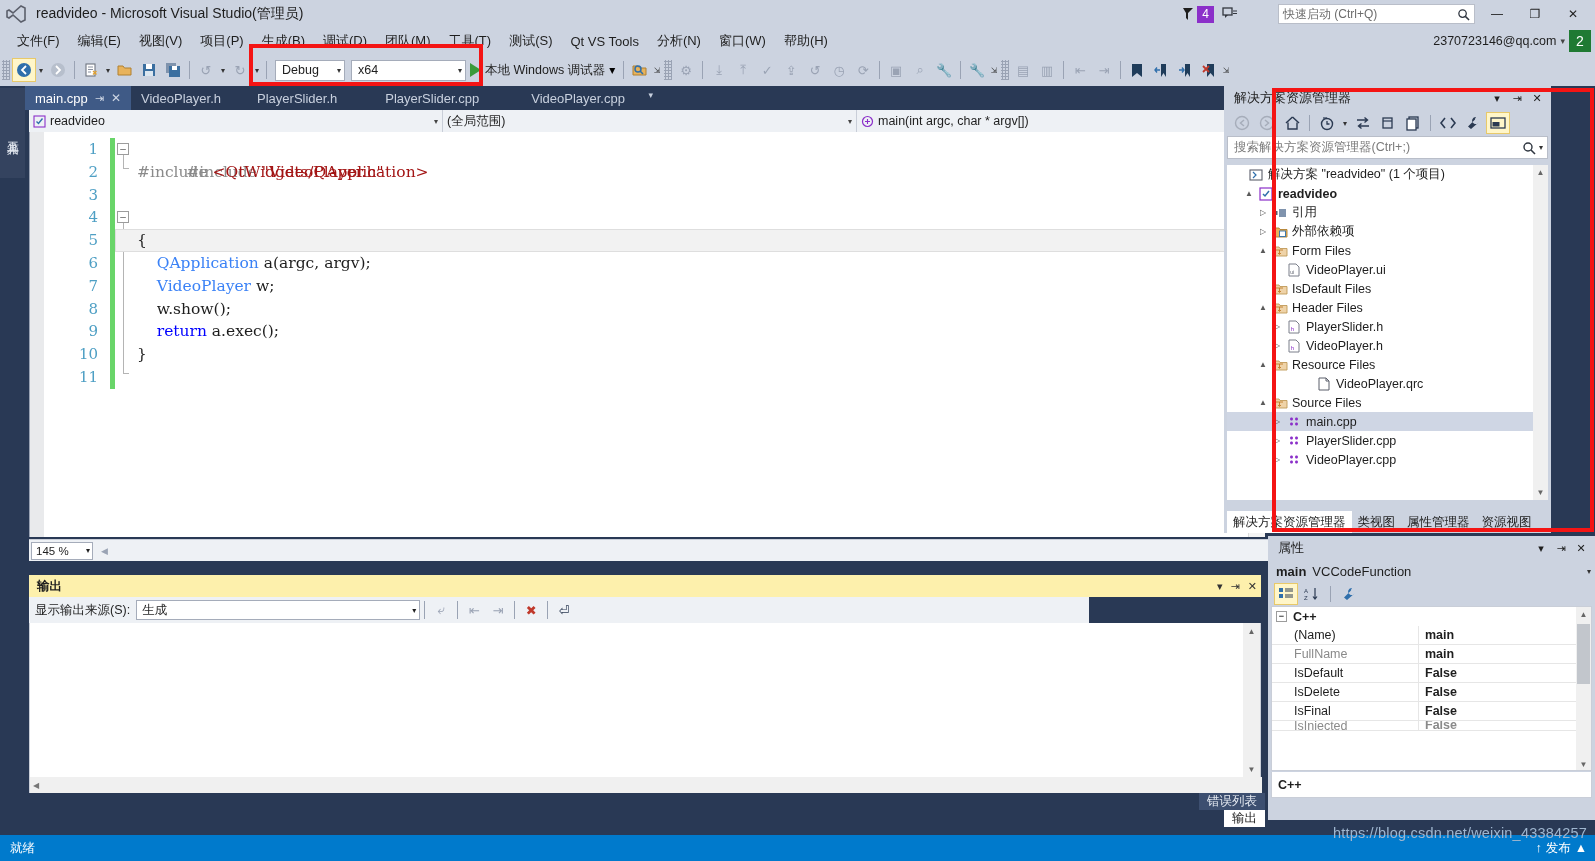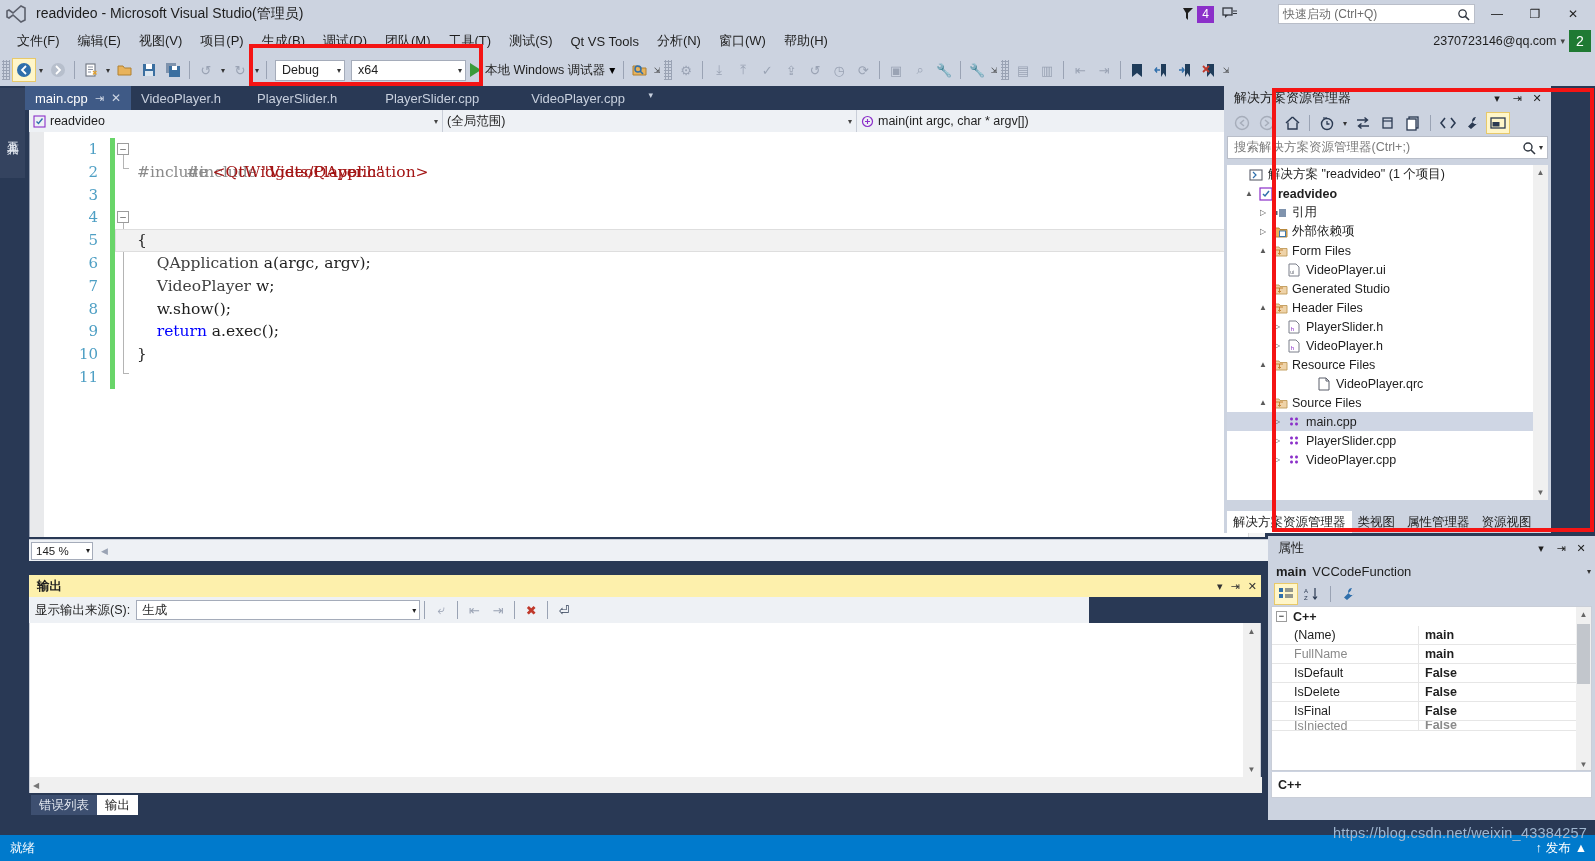--- a/index.html
+++ b/index.html
@@ -158,21 +158,21 @@
   .codearea { flex:1; position:relative; padding-top:6px; background:#fff; }
   .cline {
     height:22.8px; line-height:22.8px; white-space:pre;
     font-family:"DejaVu Serif","Liberation Serif",serif; font-size:15.5px; color:#1e1e1e;
     position:relative; padding-left:22px;
   }
   .cline.current { background:#f2f2f2; box-shadow: inset 0 0 0 1px #dedede; }
   .tok-pre { color:#8a8a8a; }
   .tok-str { color:#a31515; }
   .tok-kw  { color:#0000ff; }
-  .tok-type{ color:#404040; }
+  .tok-type{ color:#3b82f6; }
   .tok-id  { color:#1e1e1e; }
   .fold {
     position:absolute; left:2px; top:5px; width:12px; height:12px;
     border:1px solid #9c9c9c; color:#555; font-size:9px; line-height:10px; text-align:center;
     background:#fff;
   }
   .vline { position:absolute; left:8px; width:1px; background:#b4b4b4; }
   .vtick { position:absolute; left:8px; width:6px; height:1px; background:#b4b4b4; }
 
   .editor-scroll {
@@ -224,21 +224,21 @@
   }
   .out-hscroll {
     position:absolute; left:0; bottom:0; width:1232px; height:17px; background:#f0f0f0;
     display:flex; align-items:center;
   }
   .out-vscroll {
     position:absolute; right:0; top:0; width:17px; height:155px; background:#f0f0f0;
   }
   .bottom-tabs {
     position:absolute; left:25px; top:793px; width:1240px; height:22px;
-    background:#293955; display:flex; align-items:flex-end; padding-left:6px;
+    background:#293955; display:flex; align-items:flex-end; padding-left:6px;flex-direction:column;
   }
   .btab {
     height:20px; padding:0 8px; display:flex; align-items:center;
     font-size:12.5px; color:#e3e8f0; background:#3d4f70;
   }
   .btab.active { background:#ffffff; color:#1e1e1e; }
 
   
   .sol-panel {
     position:absolute; left:1224px; top:86px; width:327px; height:447px; background:#ccd3e0;
@@ -869,21 +869,21 @@
         <span class="tlabel">VideoPlayer.ui</span>
       </div>
 
       <div class="tree-row" style="padding-left:44px;">
         <span class="ticon">
           <svg width="15" height="13" viewBox="0 0 15 13">
               <path d="M1 3 h5 l1 1.5 H14 V12 H1 Z" fill="#efd3a8" stroke="#c09a58" stroke-width="0.9"></path>
               <path d="M3 6 h7 M6.5 6 v4 M5 9 l1.5 1.5 L8 9" stroke="#c07a28" stroke-width="0.9" fill="none"></path>
             </svg>
         </span>
-        <span class="tlabel">Generated Studio</span>
+        <span class="tlabel">IsDefault Files</span>
       </div>
 
       <div class="tree-row" style="padding-left:28px;">
         <span class="tw">▲</span>
         <span class="ticon">
           <svg width="15" height="13" viewBox="0 0 15 13">
               <path d="M1 3 h5 l1 1.5 H14 V12 H1 Z" fill="#efd3a8" stroke="#c09a58" stroke-width="0.9"></path>
               <path d="M3 6 h7 M6.5 6 v4 M5 9 l1.5 1.5 L8 9" stroke="#c07a28" stroke-width="0.9" fill="none"></path>
             </svg>
         </span>

